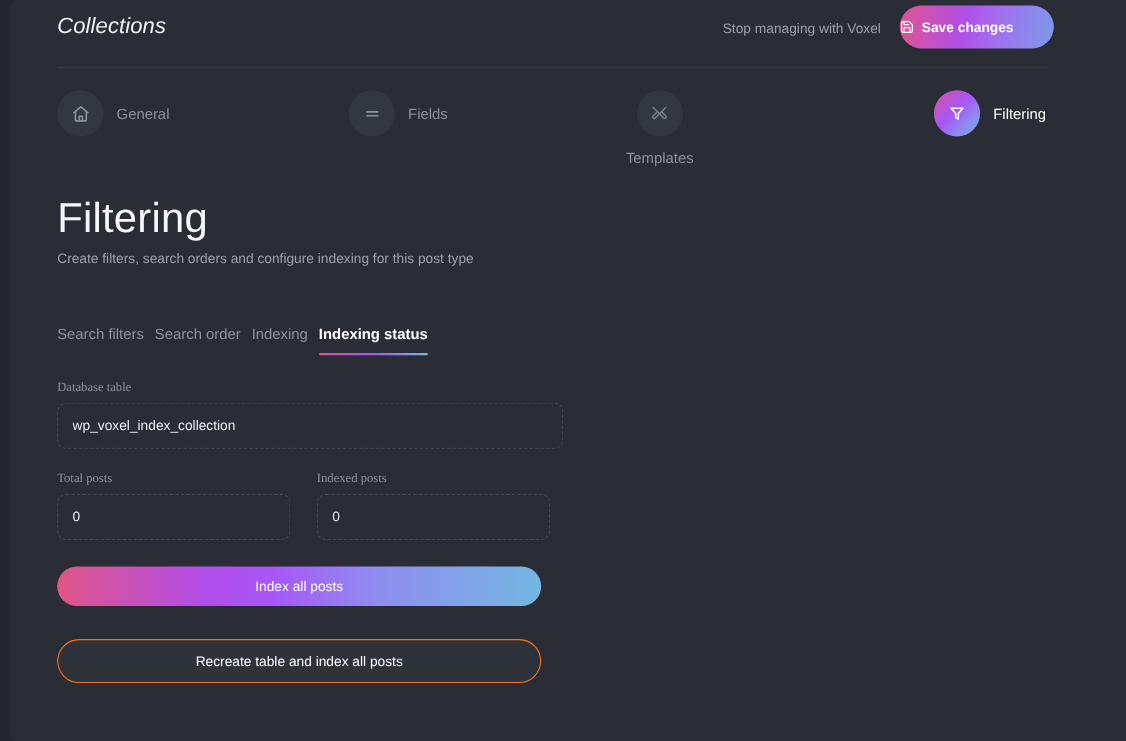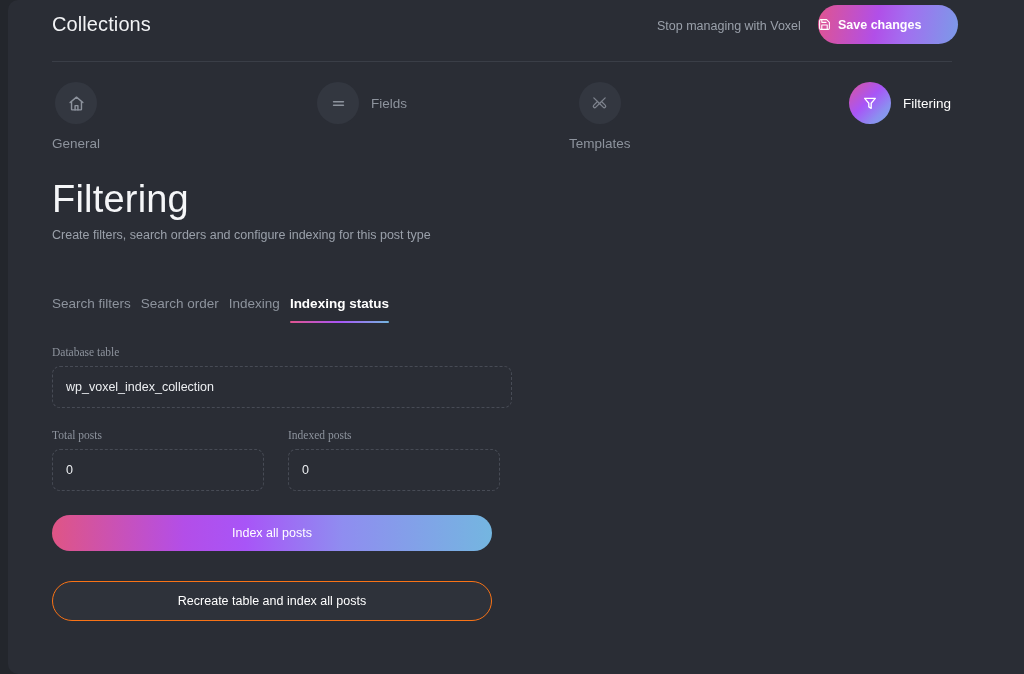--- a/index.html
+++ b/index.html
@@ -47,20 +47,21 @@
   }
 
   #app-title {
     position: absolute;
     left: 44px;
     top: 13px;
     font-size: 20px;
     font-weight: 400;
     letter-spacing: .1px;
     color: #f2f3f5;
+    font-style: italic;
   }
 
   #stop-managing {
     position: absolute;
     left: 649px;
     top: 19px;
     font-size: 12.5px;
     color: #9aa0aa;
     cursor: pointer;
     white-space: nowrap;
@@ -132,21 +133,21 @@
 
   .section-tab .label {
     font-size: 13.5px;
     color: #8d939d;
     white-space: nowrap;
   }
   .section-tab.active .label {
     color: #ffffff;
   }
 
-  #tab-general   { left: 44px; flex-direction: column; }
+  #tab-general   { left: 44px; }
   #tab-fields    { left: 309px; }
   #tab-templates { left: 561px; flex-direction: column; }
   #tab-filtering { left: 841px; }
 
   
   #page-heading {
     position: absolute;
     left: 44px;
     top: 175px;
   }

